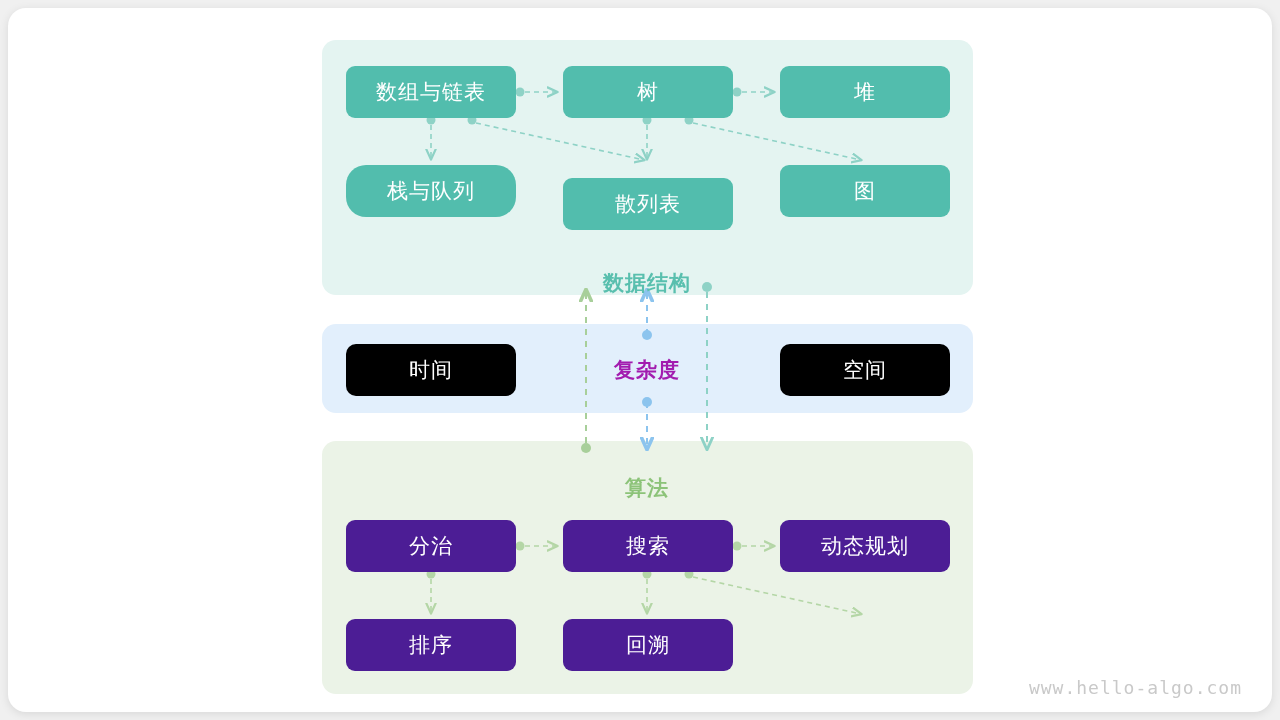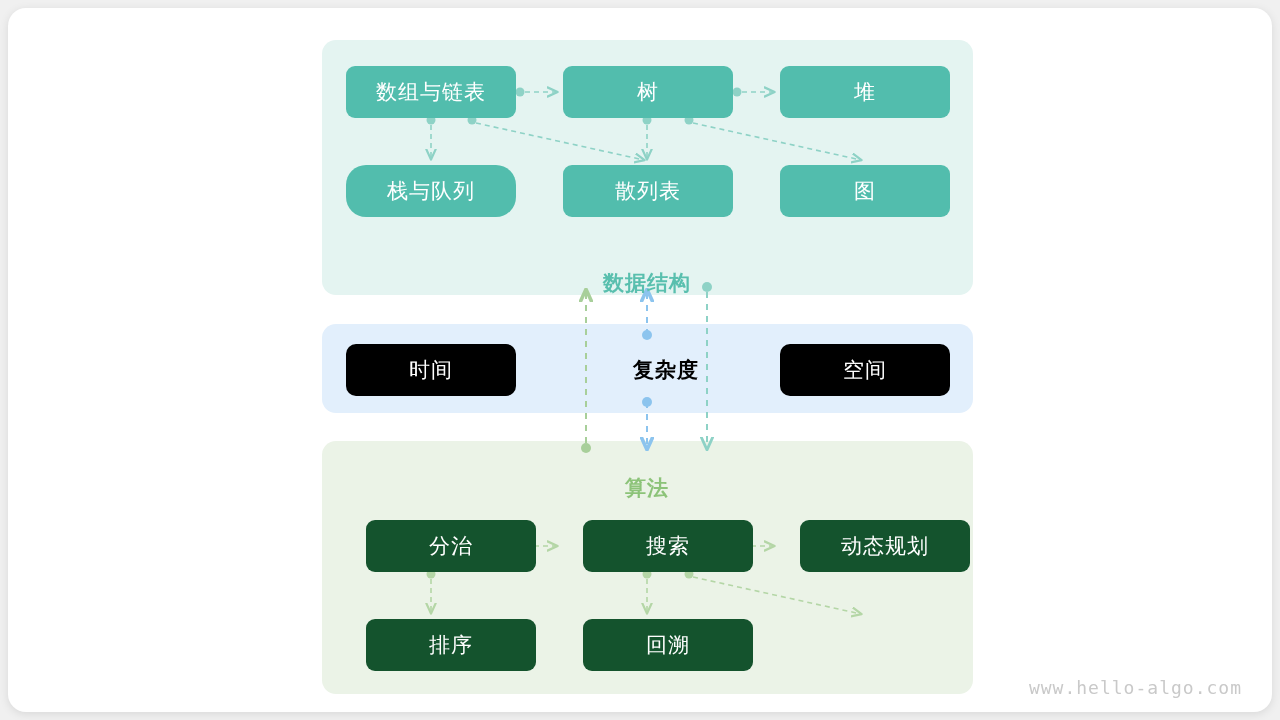--- a/index.html
+++ b/index.html
@@ -36,40 +36,40 @@
 
   .panel-title {
     position: absolute;
     font-size: 21px;
     font-weight: bold;
     letter-spacing: 1px;
     white-space: nowrap;
     transform: translateX(-50%);
   }
   #title-ds   { left: 639px; top: 228px; color: #59bfae; margin-top: 33px; }
-  #title-cx   { left: 658px; top: 348px; color: #000000; font-family: Liberation Mono, monospace; }
+  #title-cx   { left: 639px; top: 348px; color: #a21caf; font-family: Liberation Mono, monospace; }
   #title-algo { left: 639px; top: 466px; color: #8cc379; }
 
   .node {
     position: absolute;
     width: 170px;
     height: 52px;
     border-radius: 9px;
     display: flex;
     align-items: center;
     justify-content: center;
     color: #ffffff;
     font-size: 21px;
     letter-spacing: 1px;
     white-space: nowrap;
     box-sizing: border-box;
   }
   .node.ds   { background: #52bdad; }
   .node.cx   { background: #000000; border-radius: 10px; }
-  .node.algo { background: #14532d; margin-left: 20px; }
+  .node.algo { background: #4c1d95; }
 
   #svg-links {
     position: absolute;
     left: 0; top: 0;
     width: 1264px;
     height: 704px;
     pointer-events: none;
   }
 
   #watermark {
@@ -185,21 +185,21 @@
     </div>
   <div class="node ds" style="left:555px; top:58px;">
       <span>树</span>
     </div>
   <div class="node ds" style="left:772px; top:58px;">
       <span>堆</span>
     </div>
   <div class="node ds" style="left:338px; top:157px;border-radius:20px;">
       <span>栈与队列</span>
     </div>
-  <div class="node ds" style="left:555px; top:157px;">
+  <div class="node ds" style="left:555px; top:170px;">
       <span>散列表</span>
     </div>
   <div class="node ds" style="left:772px; top:157px;">
       <span>图</span>
     </div>
 
   <div class="node cx" style="left:338px; top:336px;">
       <span>时间</span>
     </div>
   <div class="node cx" style="left:772px; top:336px;">

